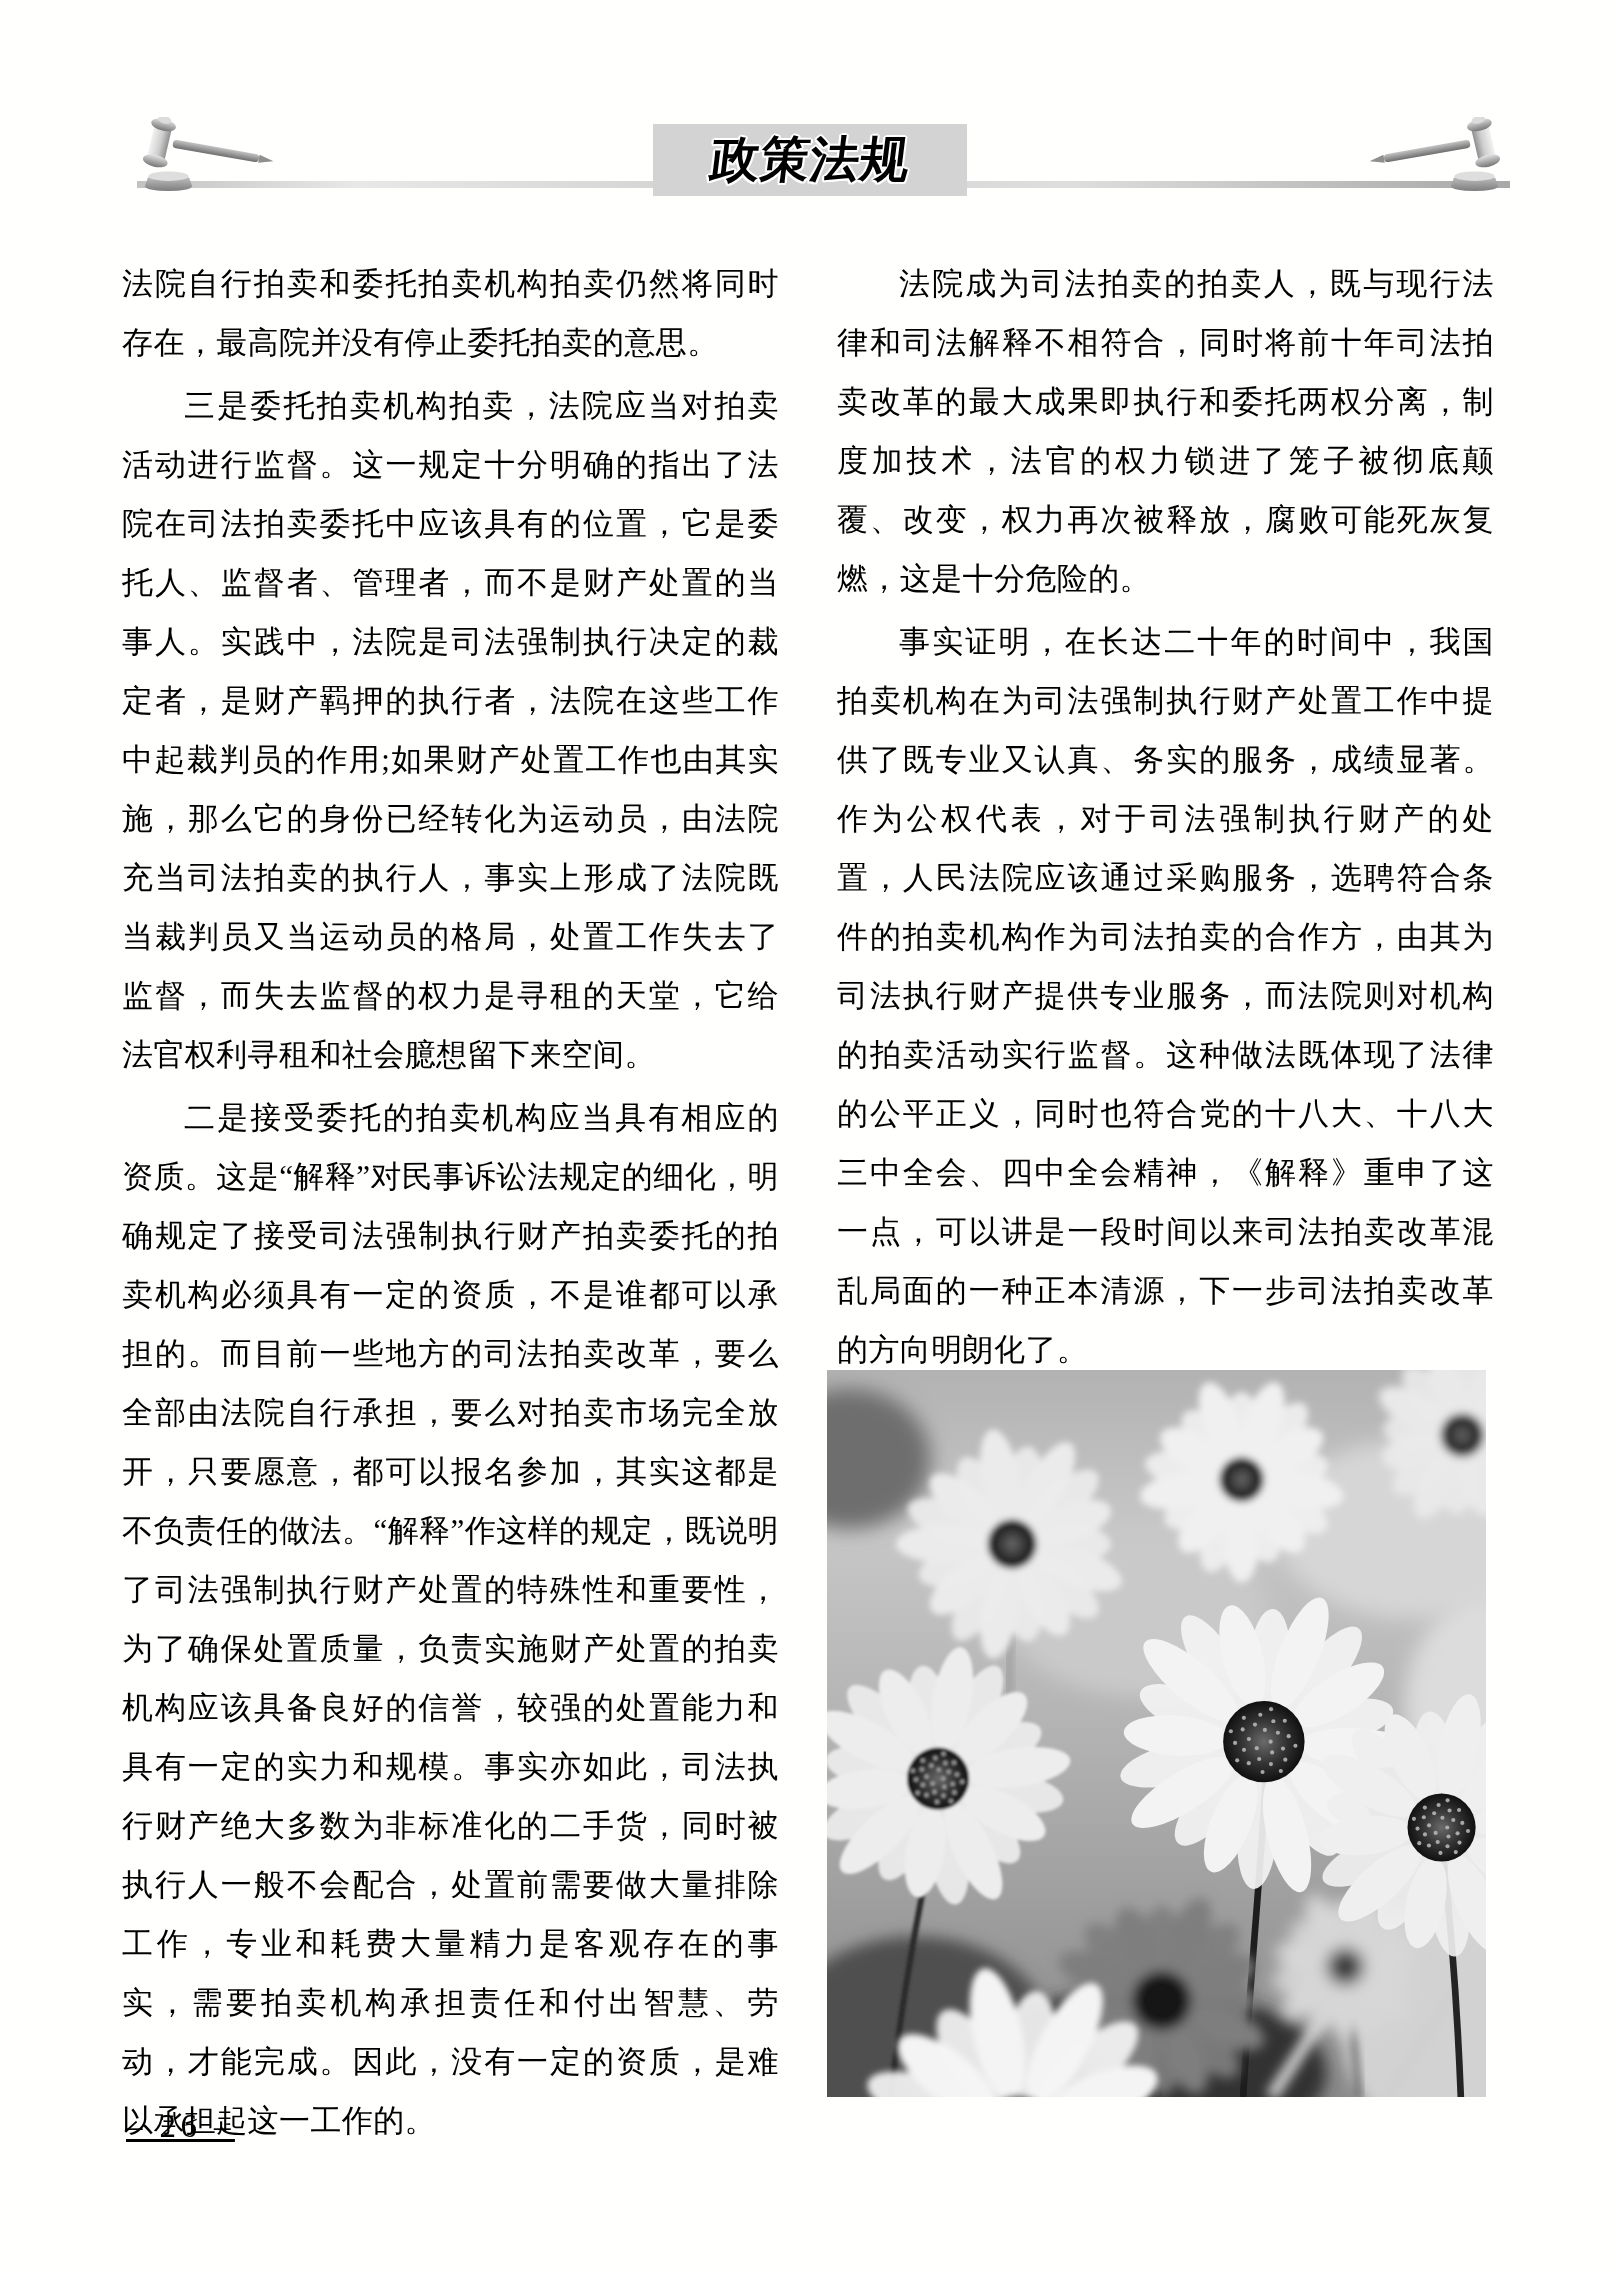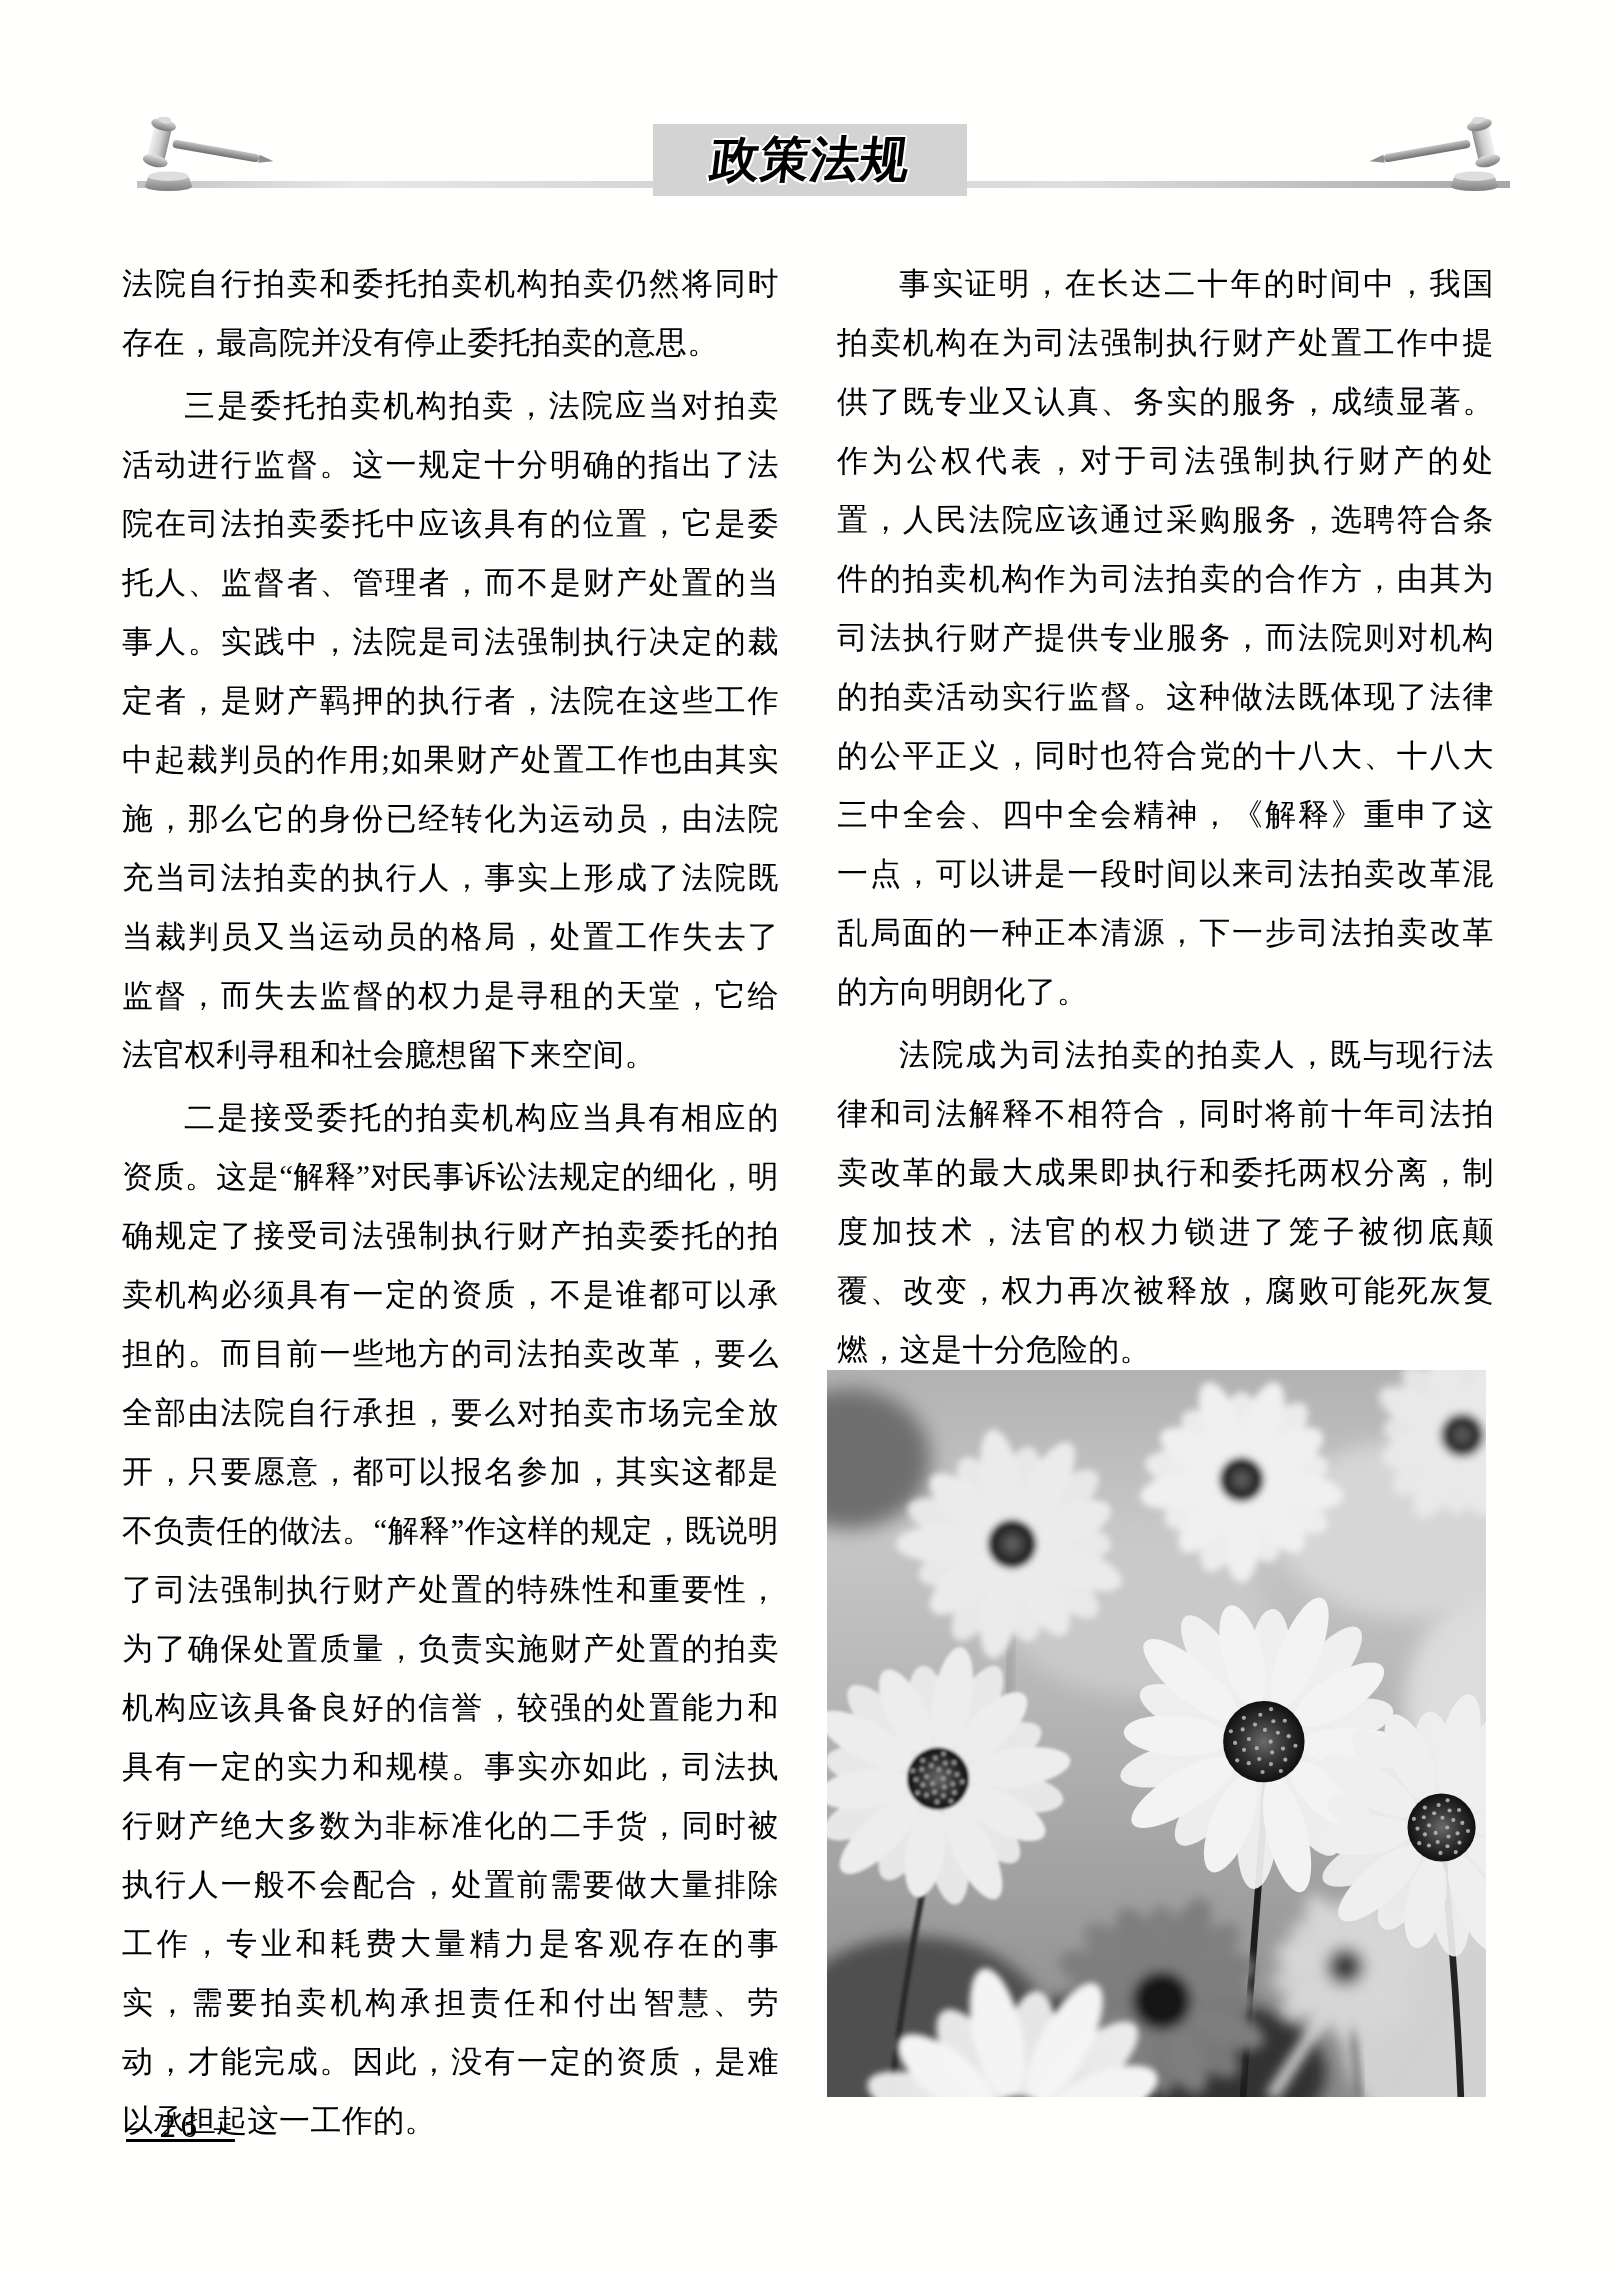--- a/index.html
+++ b/index.html
@@ -114,22 +114,22 @@
     </div>
   </header>
 
   <section class="col col-left">
     <p class="para no-indent">法院自行拍卖和委托拍卖机构拍卖仍然将同时存在，最高院并没有停止委托拍卖的意思。</p>
     <p class="para">三是委托拍卖机构拍卖，法院应当对拍卖活动进行监督。这一规定十分明确的指出了法院在司法拍卖委托中应该具有的位置，它是委托人、监督者、管理者，而不是财产处置的当事人。实践中，法院是司法强制执行决定的裁定者，是财产羁押的执行者，法院在这些工作中起裁判员的作用;如果财产处置工作也由其实施，那么它的身份已经转化为运动员，由法院充当司法拍卖的执行人，事实上形成了法院既当裁判员又当运动员的格局，处置工作失去了监督，而失去监督的权力是寻租的天堂，它给法官权利寻租和社会臆想留下来空间。</p>
     <p class="para">二是接受委托的拍卖机构应当具有相应的资质。这是“解释”对民事诉讼法规定的细化，明确规定了接受司法强制执行财产拍卖委托的拍卖机构必须具有一定的资质，不是谁都可以承担的。而目前一些地方的司法拍卖改革，要么全部由法院自行承担，要么对拍卖市场完全放开，只要愿意，都可以报名参加，其实这都是不负责任的做法。“解释”作这样的规定，既说明了司法强制执行财产处置的特殊性和重要性，为了确保处置质量，负责实施财产处置的拍卖机构应该具备良好的信誉，较强的处置能力和具有一定的实力和规模。事实亦如此，司法执行财产绝大多数为非标准化的二手货，同时被执行人一般不会配合，处置前需要做大量排除工作，专业和耗费大量精力是客观存在的事实，需要拍卖机构承担责任和付出智慧、劳动，才能完成。因此，没有一定的资质，是难以承担起这一工作的。</p>
   </section>
 
   <section class="col col-right">
+    <p class="para">法院成为司法拍卖的拍卖人，既与现行法律和司法解释不相符合，同时将前十年司法拍卖改革的最大成果即执行和委托两权分离，制度加技术，法官的权力锁进了笼子被彻底颠覆、改变，权力再次被释放，腐败可能死灰复燃，这是十分危险的。</p>
     <p class="para">事实证明，在长达二十年的时间中，我国拍卖机构在为司法强制执行财产处置工作中提供了既专业又认真、务实的服务，成绩显著。作为公权代表，对于司法强制执行财产的处置，人民法院应该通过采购服务，选聘符合条件的拍卖机构作为司法拍卖的合作方，由其为司法执行财产提供专业服务，而法院则对机构的拍卖活动实行监督。这种做法既体现了法律的公平正义，同时也符合党的十八大、十八大三中全会、四中全会精神，《解释》重申了这一点，可以讲是一段时间以来司法拍卖改革混乱局面的一种正本清源，下一步司法拍卖改革的方向明朗化了。</p>
-    <p class="para">法院成为司法拍卖的拍卖人，既与现行法律和司法解释不相符合，同时将前十年司法拍卖改革的最大成果即执行和委托两权分离，制度加技术，法官的权力锁进了笼子被彻底颠覆、改变，权力再次被释放，腐败可能死灰复燃，这是十分危险的。</p>
   </section>
 
   <figure class="photo">
     <svg id="daisy-photo-svg" viewBox="0 0 890 982" preserveAspectRatio="none" aria-hidden="true">
       <defs>
         <linearGradient id="bgGrad" x1="0" y1="0" x2="0" y2="1">
           <stop offset="0" stop-color="#b2b2b2"></stop>
           <stop offset="0.22" stop-color="#c7c7c7"></stop>
           <stop offset="0.48" stop-color="#b4b4b4"></stop>
           <stop offset="0.75" stop-color="#9d9d9d"></stop>

